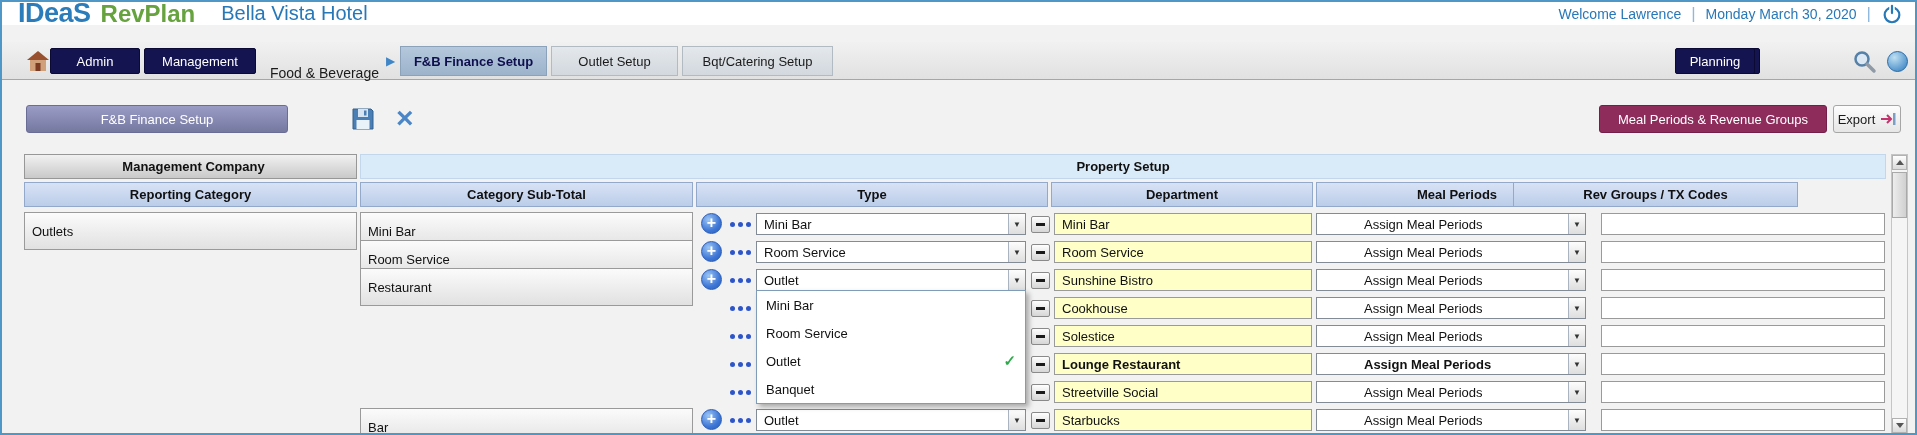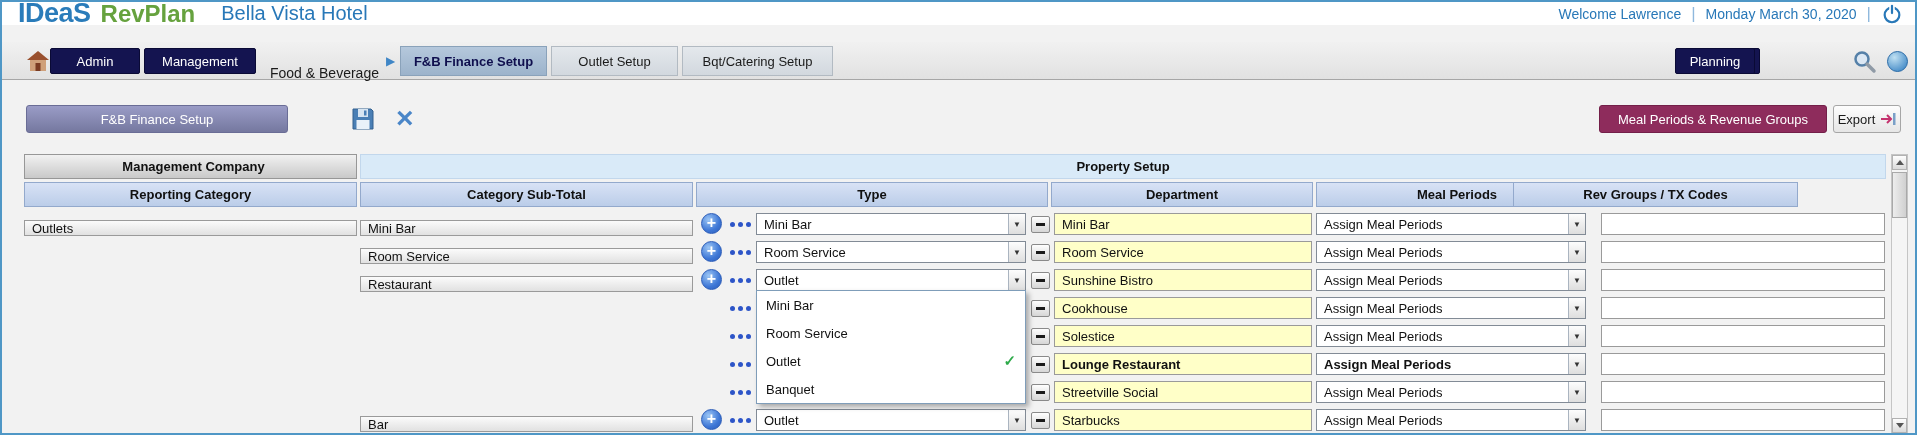--- a/index.html
+++ b/index.html
@@ -45,39 +45,39 @@
 
   
   .th { position:absolute; display:flex; align-items:center; justify-content:center;
         font-weight:bold; font-size:13px; color:#101010; }
   .th-silver { background:linear-gradient(#f1f1f1,#c9c9c9); border:1px solid #979797;padding-left:6px; }
   .th-propblue { background:#d9eaf8; border:1px solid #c2d7ec; }
   .th-blue { background:linear-gradient(#d8e2f5,#bbcde9); border:1px solid #93a9cc; }
 
   
   .trow { position:absolute; left:0; width:100%; height:28px; }
-  .cell { position:absolute; top:10px; height:16px; display:flex; align-items:center;
+  .cell { position:absolute; top:2px; height:38px; display:flex; align-items:center;
           padding:0 7px; font-size:13px; color:#111; border:1px solid #9a9a9a; }
   .cell-gray { background:linear-gradient(#fbfbfb,#e1e1e1); }
   .c-repcat { left:22px; width:333px; }
   .c-sub { left:358px; width:333px; }
   .c-dept { left:1052px; width:258px; top:3px; height:22px; background:#ffffc8; }
   .c-rev  { left:1599px; width:284px; top:3px; height:22px; background:#fff; }
 
   .plus { position:absolute; left:699px; top:3px; width:21px; height:21px; border-radius:50%;
           background:radial-gradient(circle at 35% 30%, #9cc6f5, #3e77d6 60%, #2b5cb8);
           border:1px solid #2b5cb8; color:#fff; font-size:16px; font-weight:bold;
           display:flex; align-items:center; justify-content:center; line-height:1; padding-bottom:1px; }
   .dots { position:absolute; left:728px; top:12px; display:flex; gap:3px; }
   .dots i { display:block; width:5px; height:5px; border-radius:50%; background:#2d55c8; }
 
   .sel { position:absolute; top:3px; height:22px; background:#fff; border:1px solid #828b96;
          display:flex; align-items:stretch; font-size:13px; color:#111; overflow:hidden; }
   .sel-type { left:754px; width:270px; }
-  .sel-meal { left:1314px; width:270px; }
+  .sel-meal { left:1314px; width:270px;padding-left:40px; }
   .sel-label { flex:1; display:flex; align-items:center; padding-left:7px; white-space:nowrap; }
   .sel .arrow { width:17px; background:linear-gradient(#fdfdfd,#dedede); border-left:1px solid #aab4c0;
                 display:flex; align-items:center; justify-content:center; font-size:8px; color:#333; }
 
   .minus { position:absolute; left:1029px; top:6px; width:19px; height:17px; border-radius:2px;
            background:linear-gradient(#fefefe,#d6d6d6); border:1px solid #8a8a8a;
            display:flex; align-items:center; justify-content:center; }
   .minus-bar { width:9px; height:3px; background:#1a1a1a; }
 
   

